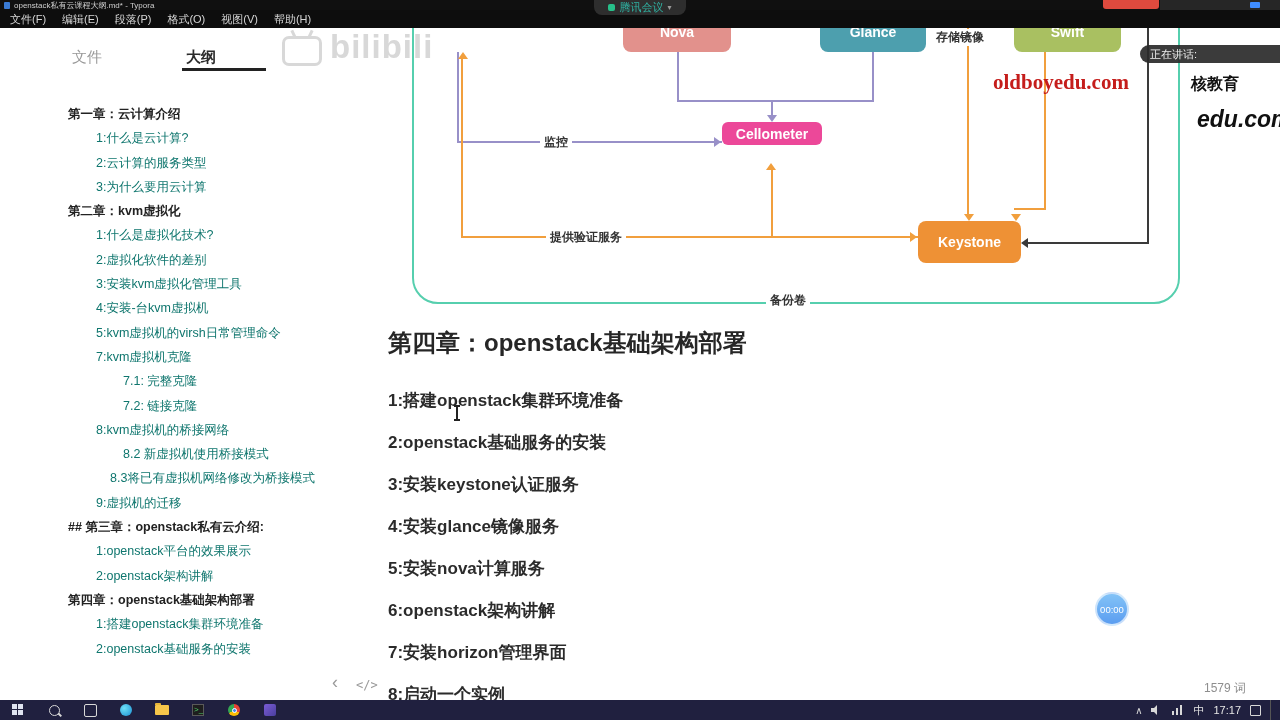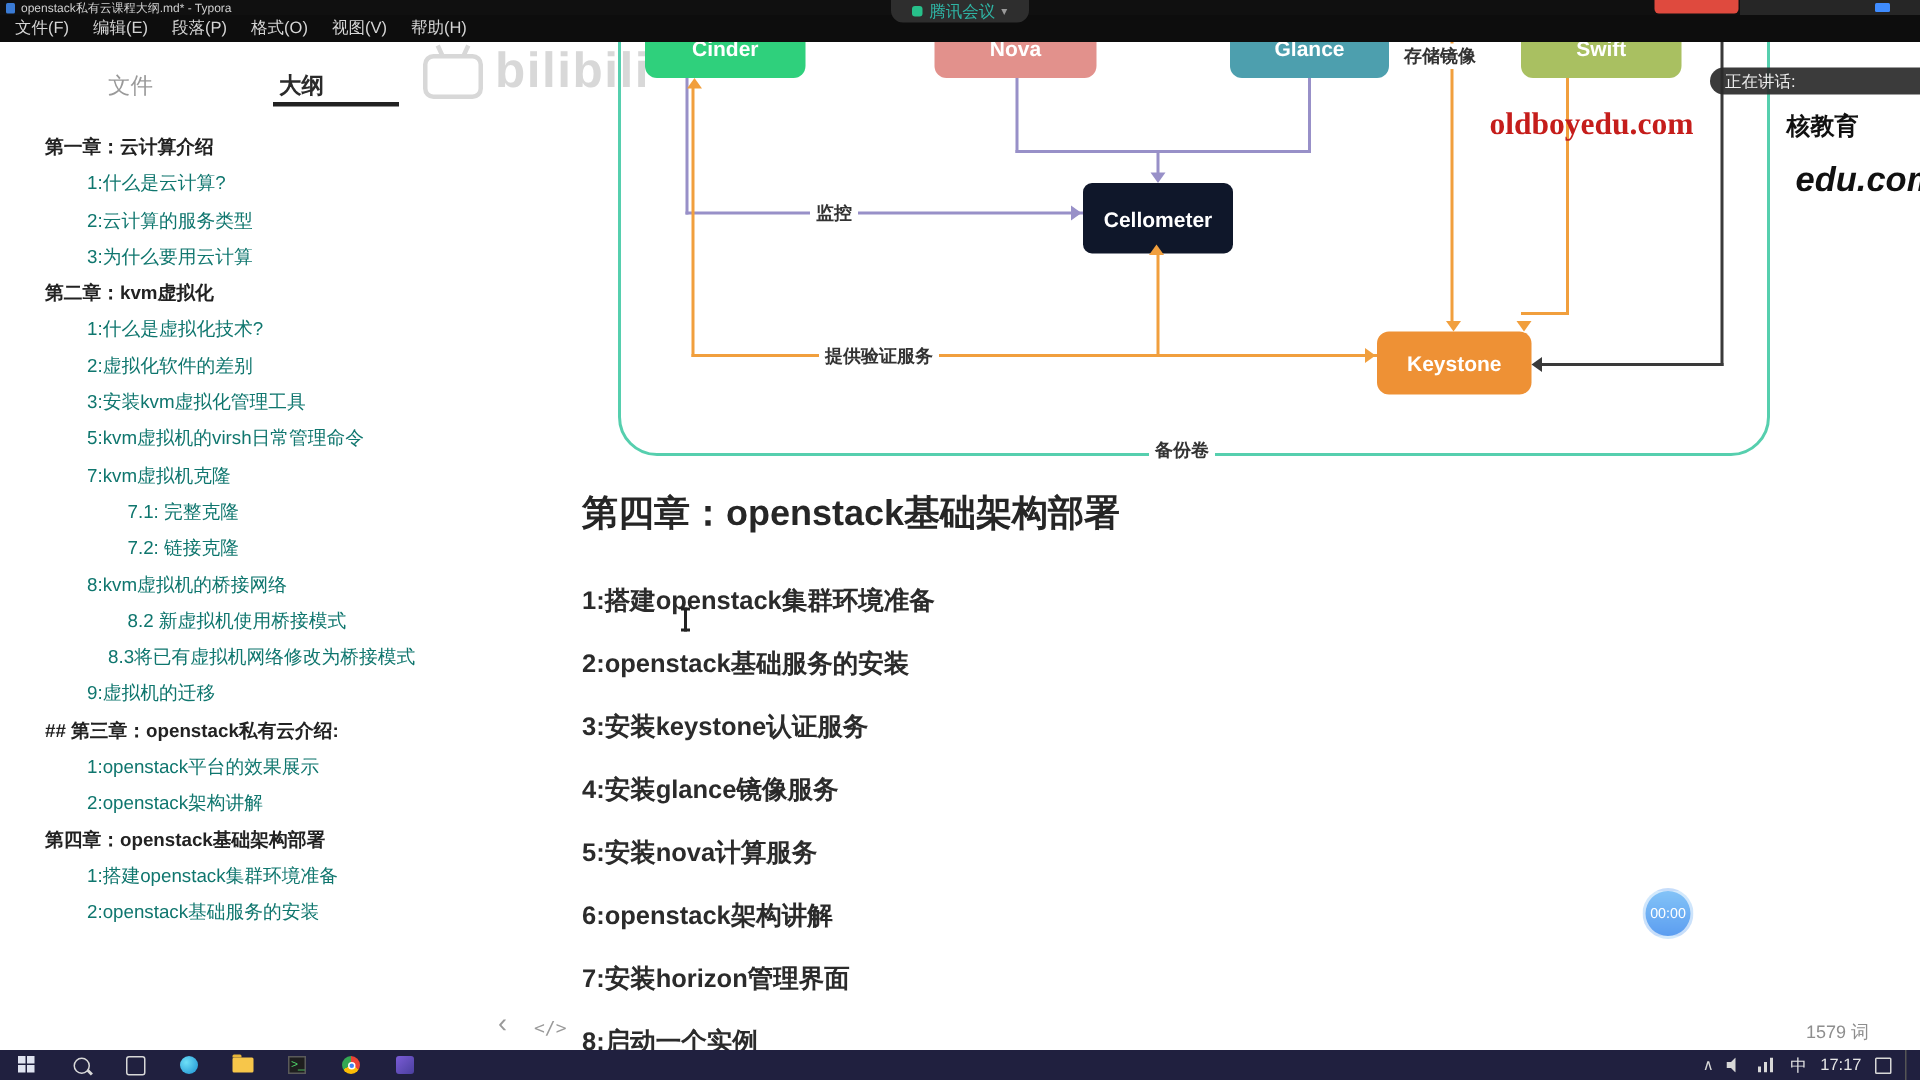--- a/index.html
+++ b/index.html
@@ -14,39 +14,39 @@
   .menu-items{display:flex;height:18px;align-items:center;padding-left:2px;}
   .menu-item{font-size:11px;color:#d5d5d5;padding:0 8px;line-height:18px;cursor:default;}
   
   .app{position:absolute;left:0;top:28px;right:0;bottom:20px;background:#fff;}
   .sidebar{position:absolute;left:0;top:0;width:320px;bottom:0;background:#fff;
            border-right:1px solid #ececec;overflow:hidden;}
   .tab{position:absolute;top:20px;font-size:15px;color:#999;cursor:pointer;}
   .tab-files{left:72px;}
   .tab-outline{left:186px;color:#2b2b2b;font-weight:700;}
   .tab-underline{position:absolute;left:182px;top:40px;width:84px;height:3px;background:#222;}
-  .outline{position:absolute;left:0;top:58px;right:0;}
+  .outline{position:absolute;left:0;top:74px;right:0;padding-left:38px;}
   .outline-row{height:24.3px;line-height:24.3px;font-size:12.5px;color:#0f766e;white-space:nowrap;
                overflow:hidden;box-sizing:border-box;cursor:pointer;}
   .outline-row.lvl1{padding-left:30px;}
   .outline-row.lvl2{padding-left:58px;}
   .outline-row.lvl3{padding-left:85px;}
   .outline-row.bold{font-weight:700;color:#222;}
   
   .content{position:absolute;left:320px;top:0;right:0;bottom:0;background:#fff;overflow:hidden;}
   
   .dg-frame{position:absolute;left:92px;top:-44px;width:764px;height:316px;
             border:2px solid #56cfae;border-radius:26px;}
   .dg-box{position:absolute;height:40px;border-radius:8px;color:#fff;font-weight:700;font-size:14px;
           display:flex;align-items:center;justify-content:center;}
   .dg-cinder{left:110px;top:-16px;width:107px;background:#2fd07c;}
   .dg-nova{left:303px;top:-16px;width:108px;background:#e2918c;}
   .dg-glance{left:500px;top:-16px;width:106px;background:#4d9fae;}
   .dg-swift{left:694px;top:-16px;width:107px;background:#a9c061;}
-  .dg-cellometer{left:402px;top:94px;width:100px;height:47px;background:#0f172a;border-radius:6px;}
+  .dg-cellometer{left:402px;top:94px;width:100px;height:23px;background:#ec4899;border-radius:6px;}
   .dg-keystone{left:598px;top:193px;width:103px;height:42px;background:#ee9135;}
   .ln{position:absolute;}
   .ln.p{background:#9890c8;}
   .ln.o{background:#f19f3d;}
   .ln.b{background:#3a3a3a;}
   .arr{position:absolute;width:0;height:0;}
   .arr.down.p{border:5px solid transparent;border-top:7px solid #9890c8;border-bottom:0;}
   .arr.right.p{border:5px solid transparent;border-left:7px solid #9890c8;border-right:0;}
   .arr.up.o{border:5px solid transparent;border-bottom:7px solid #f19f3d;border-top:0;}
   .arr.down.o{border:5px solid transparent;border-top:7px solid #f19f3d;border-bottom:0;}
@@ -145,20 +145,21 @@
       <div class="outline">
 
       <div class="outline-row lvl1 bold">第一章：云计算介绍</div>
           <div class="outline-row lvl2">1:什么是云计算?</div>
           <div class="outline-row lvl2">2:云计算的服务类型</div>
           <div class="outline-row lvl2">3:为什么要用云计算</div>
           <div class="outline-row lvl1 bold">第二章：kvm虚拟化</div>
           <div class="outline-row lvl2">1:什么是虚拟化技术?</div>
           <div class="outline-row lvl2">2:虚拟化软件的差别</div>
           <div class="outline-row lvl2">3:安装kvm虚拟化管理工具</div>
+          <div class="outline-row lvl2">4:安装-台kvm虚拟机</div>
           <div class="outline-row lvl2">5:kvm虚拟机的virsh日常管理命令</div>
           <div class="outline-row lvl2">7:kvm虚拟机克隆</div>
           <div class="outline-row lvl3">7.1: 完整克隆</div>
           <div class="outline-row lvl3">7.2: 链接克隆</div>
           <div class="outline-row lvl2">8:kvm虚拟机的桥接网络</div>
           <div class="outline-row lvl3">8.2 新虚拟机使用桥接模式</div>
           <div class="outline-row lvl3" style="padding-left: 72px;">8.3将已有虚拟机网络修改为桥接模式</div>
           <div class="outline-row lvl2">9:虚拟机的迁移</div>
           <div class="outline-row lvl1 bold">## 第三章：openstack私有云介绍:</div>
           <div class="outline-row lvl2">1:openstack平台的效果展示</div>
@@ -166,21 +167,20 @@
           <div class="outline-row lvl1 bold">第四章：openstack基础架构部署</div>
           <div class="outline-row lvl2">1:搭建openstack集群环境准备</div>
           <div class="outline-row lvl2">2:openstack基础服务的安装</div>
         </div>
     </aside>
 
     <main class="content">
 
       <div class="dg-frame"></div>
 
-      <div class="dg-box dg-cinder">Cinder</div>
       <div class="dg-box dg-nova">Nova</div>
       <div class="dg-box dg-swift">Swift</div>
       <div class="dg-box dg-glance">Glance</div>
       <div class="dg-box dg-cellometer">Cellometer</div>
       <div class="dg-box dg-keystone">Keystone</div>
 
       <i class="ln p" style="left:137px;top:24px;width:2px;height:91px;"></i>
       <i class="ln p" style="left:137px;top:113px;width:265px;height:2px;"></i>
       <i class="ln p" style="left:357px;top:24px;width:2px;height:50px;"></i>
       <i class="ln p" style="left:357px;top:72px;width:197px;height:2px;"></i>

